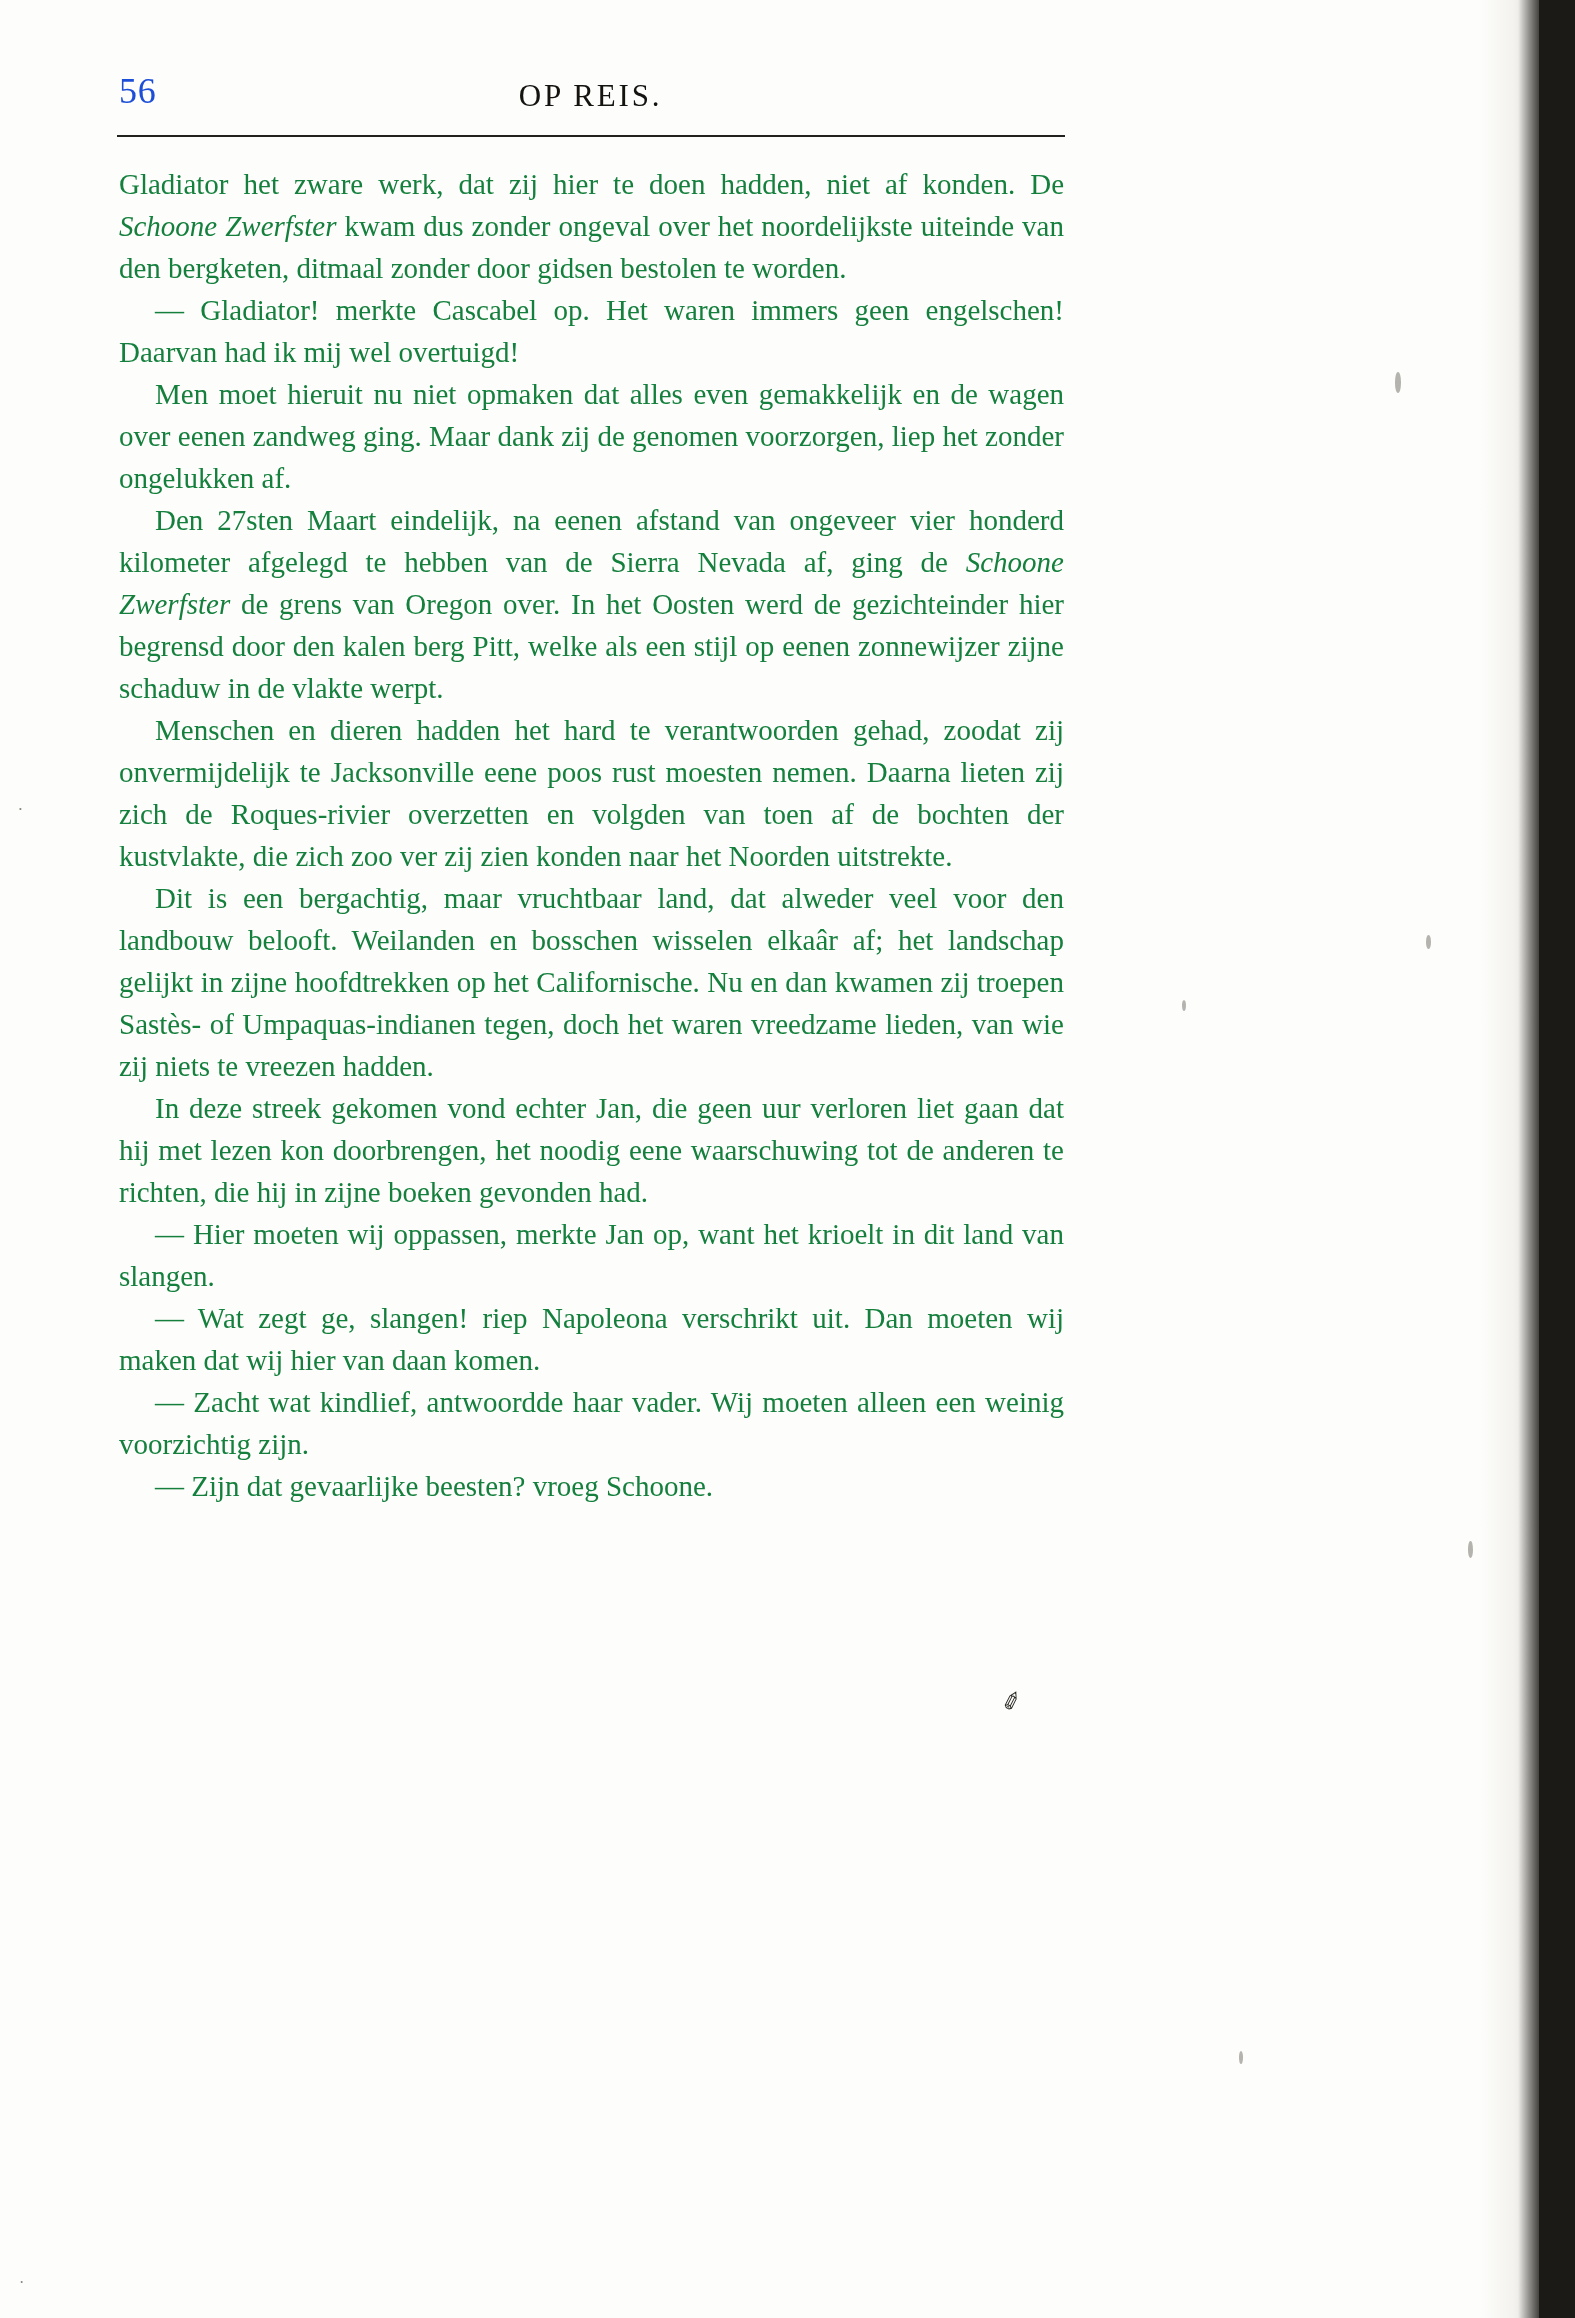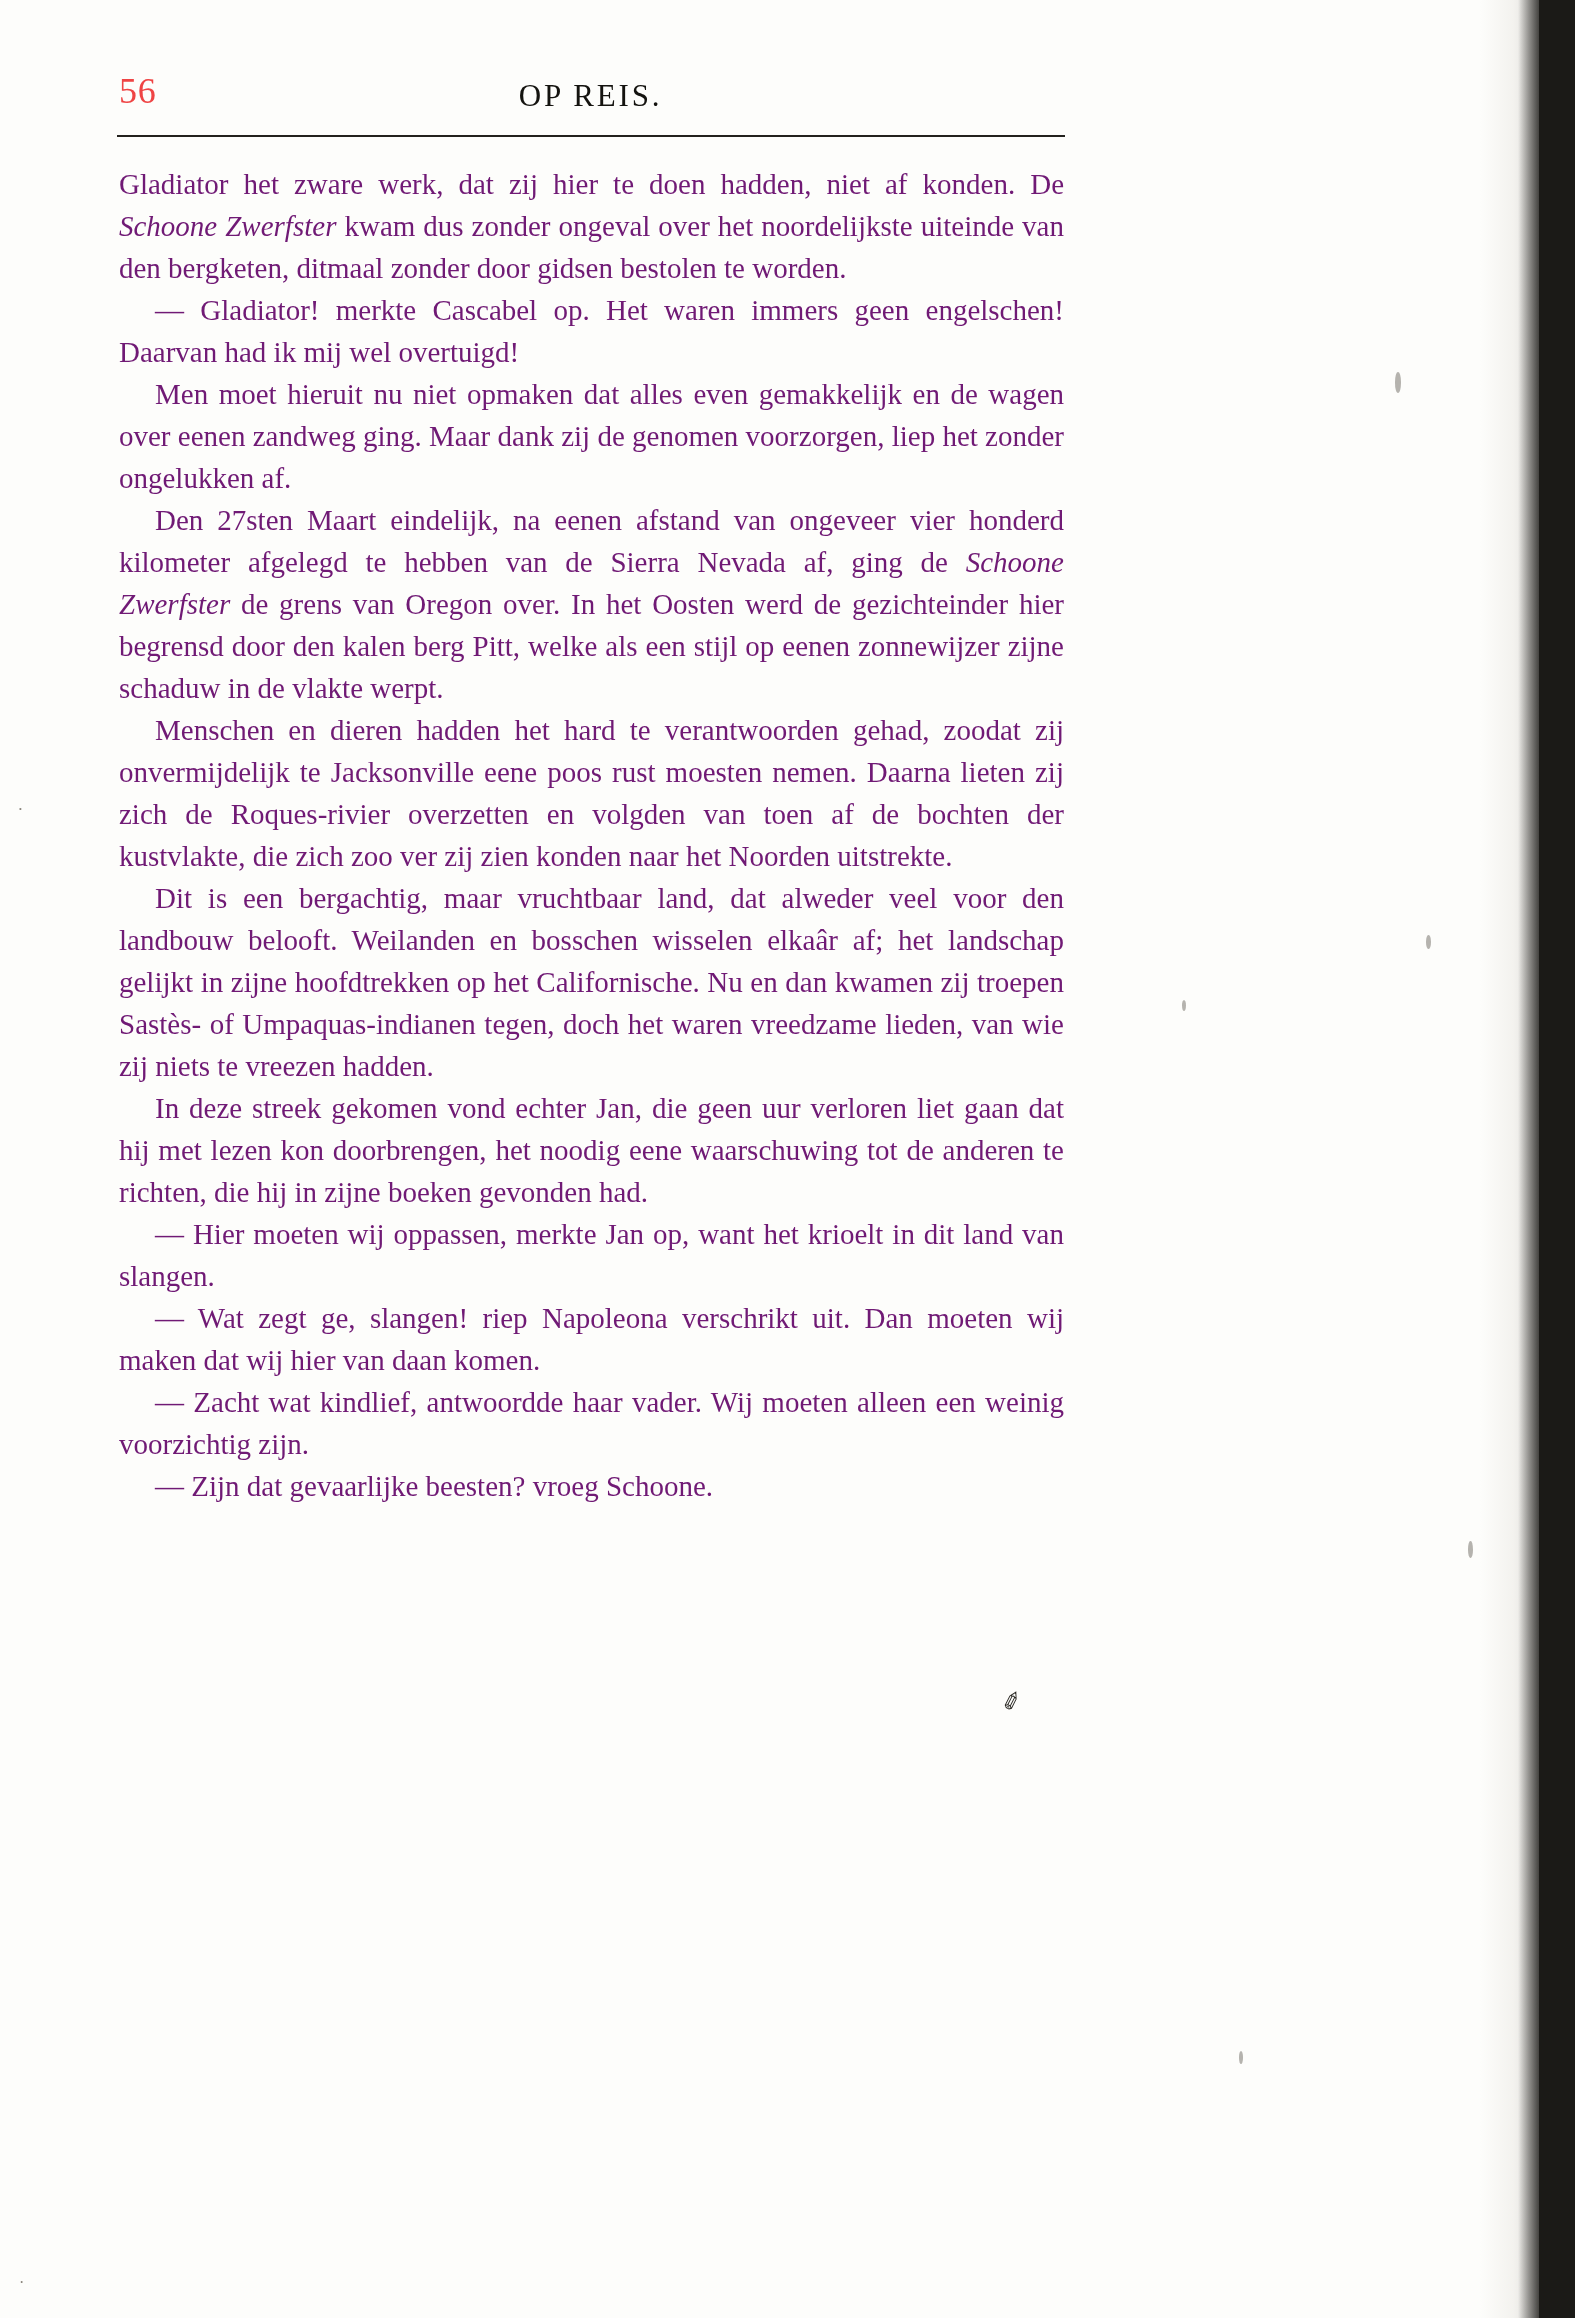--- a/index.html
+++ b/index.html
@@ -72,21 +72,21 @@
     left: 119px;
     width: 943px;
     height: 48px;
   }
   .folio {
     position: absolute;
     left: 0;
     top: 0;
     font-size: 36px;
     letter-spacing: 0.8px;
-    color: #ef4444;
+    color: #1d4ed8;
     text-align: right;
   }
   .running-head {
     position: absolute;
     left: 0;
     top: 8px;
     width: 943px;
     text-align: center;
     font-size: 31px;
     letter-spacing: 2.8px;
@@ -102,21 +102,21 @@
   }
 
   
   .textblock {
     position: absolute;
     top: 163px;
     left: 119px;
     width: 945px;
     font-size: 29px;
     line-height: 42px;
-    color: #701a75;
+    color: #15803d;
   }
   .para {
     margin: 0;
     text-align: justify;
     text-justify: inter-word;
     text-indent: 36px;
     -webkit-hyphens: none;
     hyphens: none;
   }
   .para.no-indent { text-indent: 0; }

